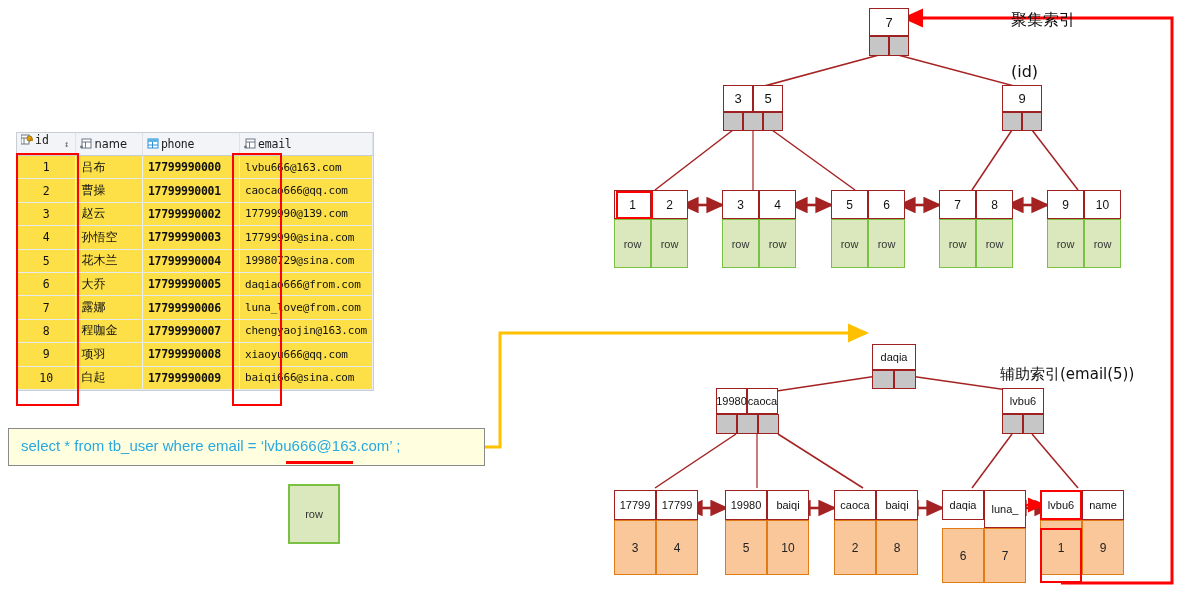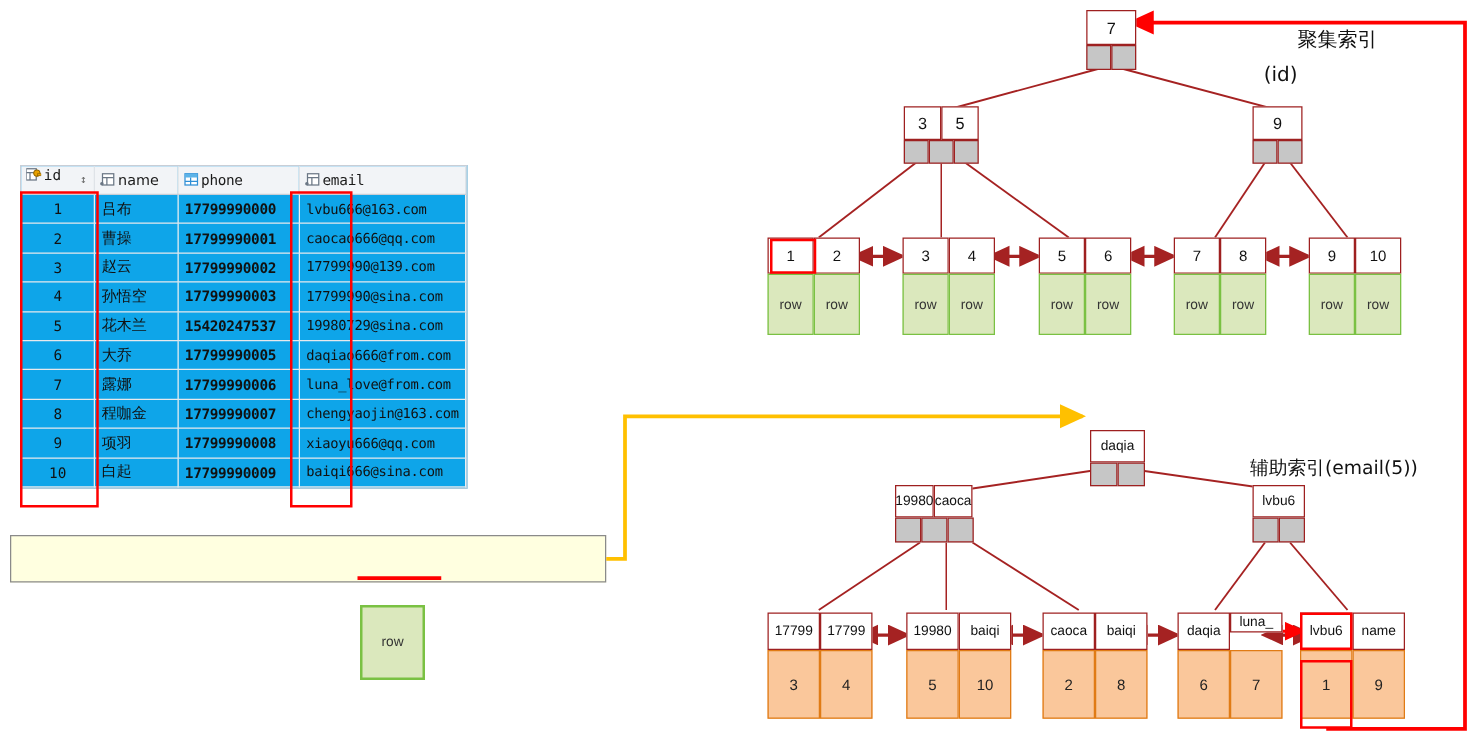--- a/index.html
+++ b/index.html
@@ -2,21 +2,21 @@
 <html><head>
 <meta charset="utf-8">
 <style>
   html,body{margin:0;padding:0;background:#fff;}
   body{width:1185px;height:591px;position:relative;overflow:hidden;
        font-family:"Liberation Sans","DejaVu Sans",sans-serif;}
 
   
   #data-table{position:absolute;left:16px;top:132px;width:356px;
               border:1px solid #c9ced6;border-top:1px solid #c9ced6;
-              background:#0ea5e9;font-family:"DejaVu Sans Mono","Liberation Mono",monospace;}
+              background:#fde047;font-family:"DejaVu Sans Mono","Liberation Mono",monospace;}
   #data-table table{border-collapse:collapse;width:100%;font-size:11.5px;}
   #data-table thead th{background:#f2f4f7;border-bottom:1px solid #c9ced6;
       border-right:1px solid #dfe3e8;height:22px;font-weight:normal;color:#1a1a1a;
       text-align:left;padding:0 4px;white-space:nowrap;font-size:11.5px;}
   #data-table tbody td{border-bottom:1px solid #e6e9ed;border-right:1px solid #eceff2;
       height:22.4px;padding:0 5px;color:#111;white-space:nowrap;vertical-align:middle;}
   .c-id{width:62px;text-align:center;}
   .c-name{width:62px;font-family:"DejaVu Sans","Liberation Sans",sans-serif;font-size:12px;}
   .c-phone{width:94px;font-weight:bold;letter-spacing:-0.3px;}
   .c-email{font-size:11px;letter-spacing:-0.2px;}
@@ -135,21 +135,21 @@
         </tr>
         <tr>
           <td class="c-id">4</td>
           <td class="c-name">孙悟空</td>
           <td class="c-phone">17799990003</td>
           <td class="c-email">17799990@sina.com</td>
         </tr>
         <tr>
           <td class="c-id">5</td>
           <td class="c-name">花木兰</td>
-          <td class="c-phone">15420247537</td>
+          <td class="c-phone">17799990004</td>
           <td class="c-email">19980729@sina.com</td>
         </tr>
         <tr>
           <td class="c-id">6</td>
           <td class="c-name">大乔</td>
           <td class="c-phone">17799990005</td>
           <td class="c-email">daqiao666@from.com</td>
         </tr>
         <tr>
           <td class="c-id">7</td>
@@ -176,20 +176,21 @@
           <td class="c-email">baiqi666@sina.com</td>
         </tr>
       </tbody>
   </table>
 </div>
 
 <div class="redbox" style="left:16px;top:153px;width:63px;height:253px;"></div>
 <div class="redbox" style="left:232px;top:153px;width:50px;height:253px;"></div>
 
 <div id="sql-box">
+  <div id="sql-text">select * from tb_user where email = ‘lvbu666@163.com’ ;</div>
   <div id="sql-underline"></div>
 </div>
 
 <div class="row-standalone">row</div>
 
 <svg class="layer">
   <defs>
     <marker id="ahR" markerWidth="7" markerHeight="7" refX="6" refY="3.2" orient="auto">
       <path d="M0,0 L7,3.2 L0,6.4 z" fill="#ff0000"></path>
     </marker>
@@ -384,21 +385,21 @@
         <div class="leafkey small" style="width:42px;height:30px;">baiqi</div>
       </div>
       <div class="keyrow">
         <div class="orangecell" style="width:42px;height:55px;">2</div>
         <div class="orangecell" style="width:42px;height:55px;">8</div>
       </div>
     </div>
     <div class="node" style="left: 942px; top: 490px;">
       <div class="keyrow">
         <div class="leafkey small" style="width:42px;height:30px;">daqia</div>
-        <div class="leafkey small" style="width:42px;height:16px;">luna_</div>
+        <div class="leafkey small" style="width:42px;height:38px;">luna_</div>
       </div>
       <div class="keyrow">
         <div class="orangecell" style="width:42px;height:55px;">6</div>
         <div class="orangecell" style="width:42px;height:55px;">7</div>
       </div>
     </div>
     <div class="node" style="left: 1040px; top: 490px;">
       <div class="keyrow">
         <div class="leafkey small" style="width:42px;height:30px;">lvbu6</div>
         <div class="leafkey small" style="width:42px;height:30px;">name</div>
@@ -406,15 +407,15 @@
       <div class="keyrow">
         <div class="orangecell" style="width:42px;height:55px;">1</div>
         <div class="orangecell" style="width:42px;height:55px;">9</div>
       </div>
     </div>
   </div>
 
 <div class="redbox" style="left:1040px;top:490px;width:42px;height:30px;"></div>
 <div class="redbox" style="left:1040px;top:528px;width:42px;height:55px;"></div>
 
-<div class="label" style="left:1011px;top:22px;margin-left:27px;">聚集索引</div>
-<div class="label" style="left:1011px;top:50px;">(id)</div>
+<div class="label" style="left:1011px;top:10px;">聚集索引</div>
+<div class="label" style="left:1011px;top:62px;">(id)</div>
 <div class="label small" style="left:1000px;top:324px;">辅助索引(email(5))</div>
 
 </body></html>

